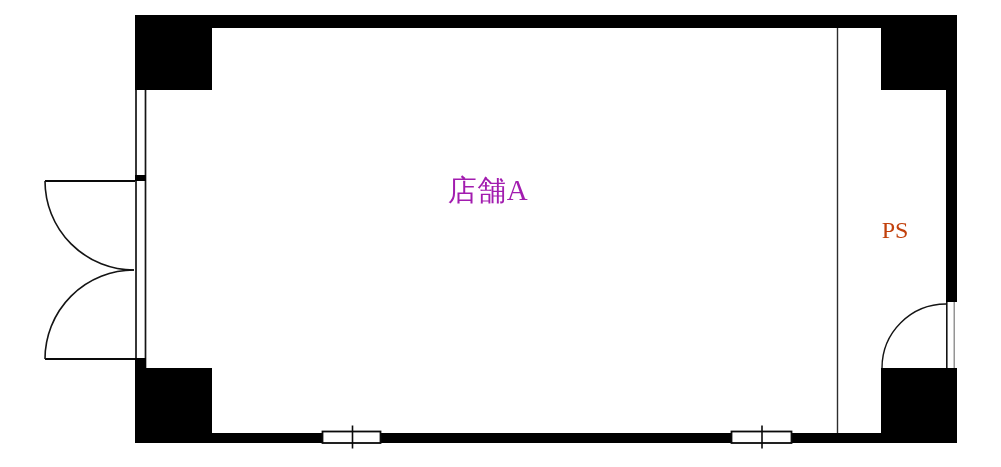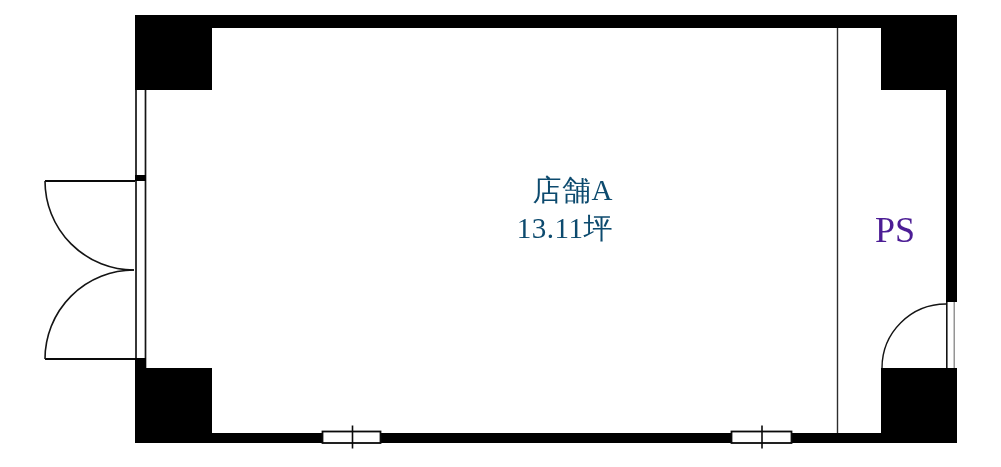--- a/index.html
+++ b/index.html
@@ -18,36 +18,36 @@
   .plan-svg {
     position: absolute;
     left: 0;
     top: 0;
   }
   .unit-label {
     position: absolute;
     left: 363px;
     top: 171px;
     width: 250px;
-    text-align: right;
+    text-align: center;
     font-size: 29px;
     line-height: 38px;
-    color: #0c4a6e;
+    color: #a21caf;
     letter-spacing: 0.5px;
     white-space: nowrap;
   }
   .ps-label {
     position: absolute;
     left: 855px;
     top: 212px;
     width: 80px;
     text-align: center;
-    font-size: 36px;
+    font-size: 24px;
     line-height: 37px;
-    color: #4c1d95;
+    color: #c2410c;
   }
 </style>
 </head>
 <body>
 
 <div class="stage">
 
   <svg class="plan-svg" width="1001" height="467" viewBox="0 0 1001 467">
 
     <rect x="135" y="15" width="822" height="13" fill="#000000"></rect>
@@ -86,18 +86,17 @@
       <line x1="352.5" y1="425.5" x2="352.5" y2="448.5" stroke="#0a0a0a" stroke-width="1.6"></line>
     </g>
     <g>
       <rect x="731.5" y="431.5" width="60" height="11.5" fill="#ffffff" stroke="#0a0a0a" stroke-width="1.8"></rect>
       <line x1="762" y1="425.5" x2="762" y2="448.5" stroke="#0a0a0a" stroke-width="1.6"></line>
     </g>
   </svg>
 
   <div class="unit-label">
     <div>店舗A</div>
-    <div>13.11坪</div>
   </div>
 
   <div class="ps-label">PS</div>
 
 </div>
 
 </body></html>

